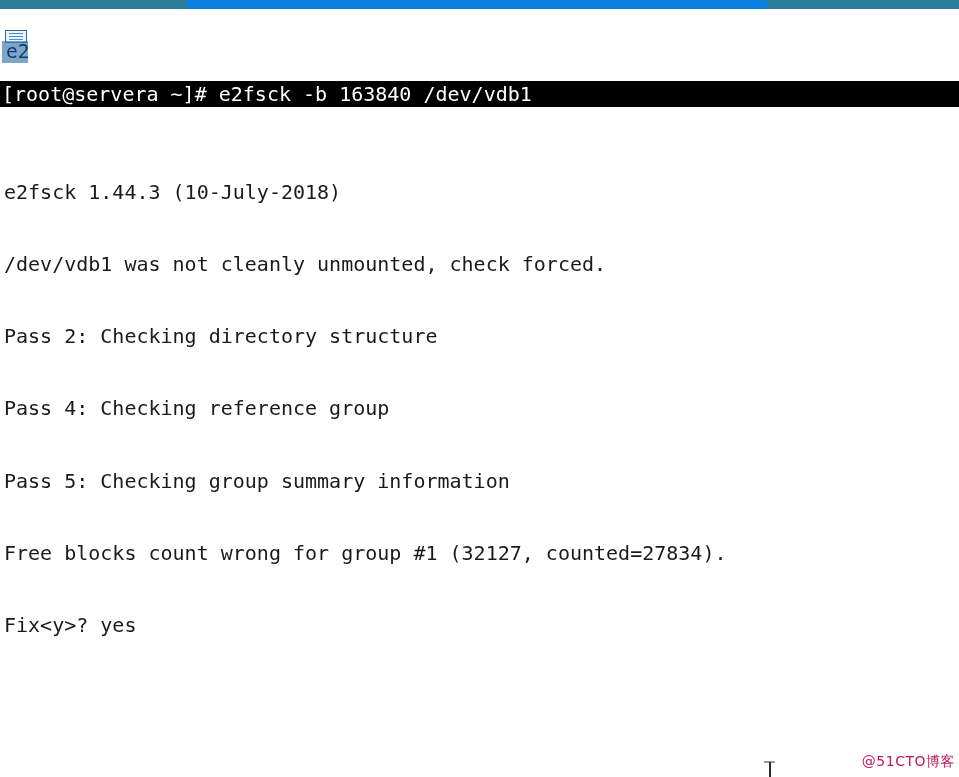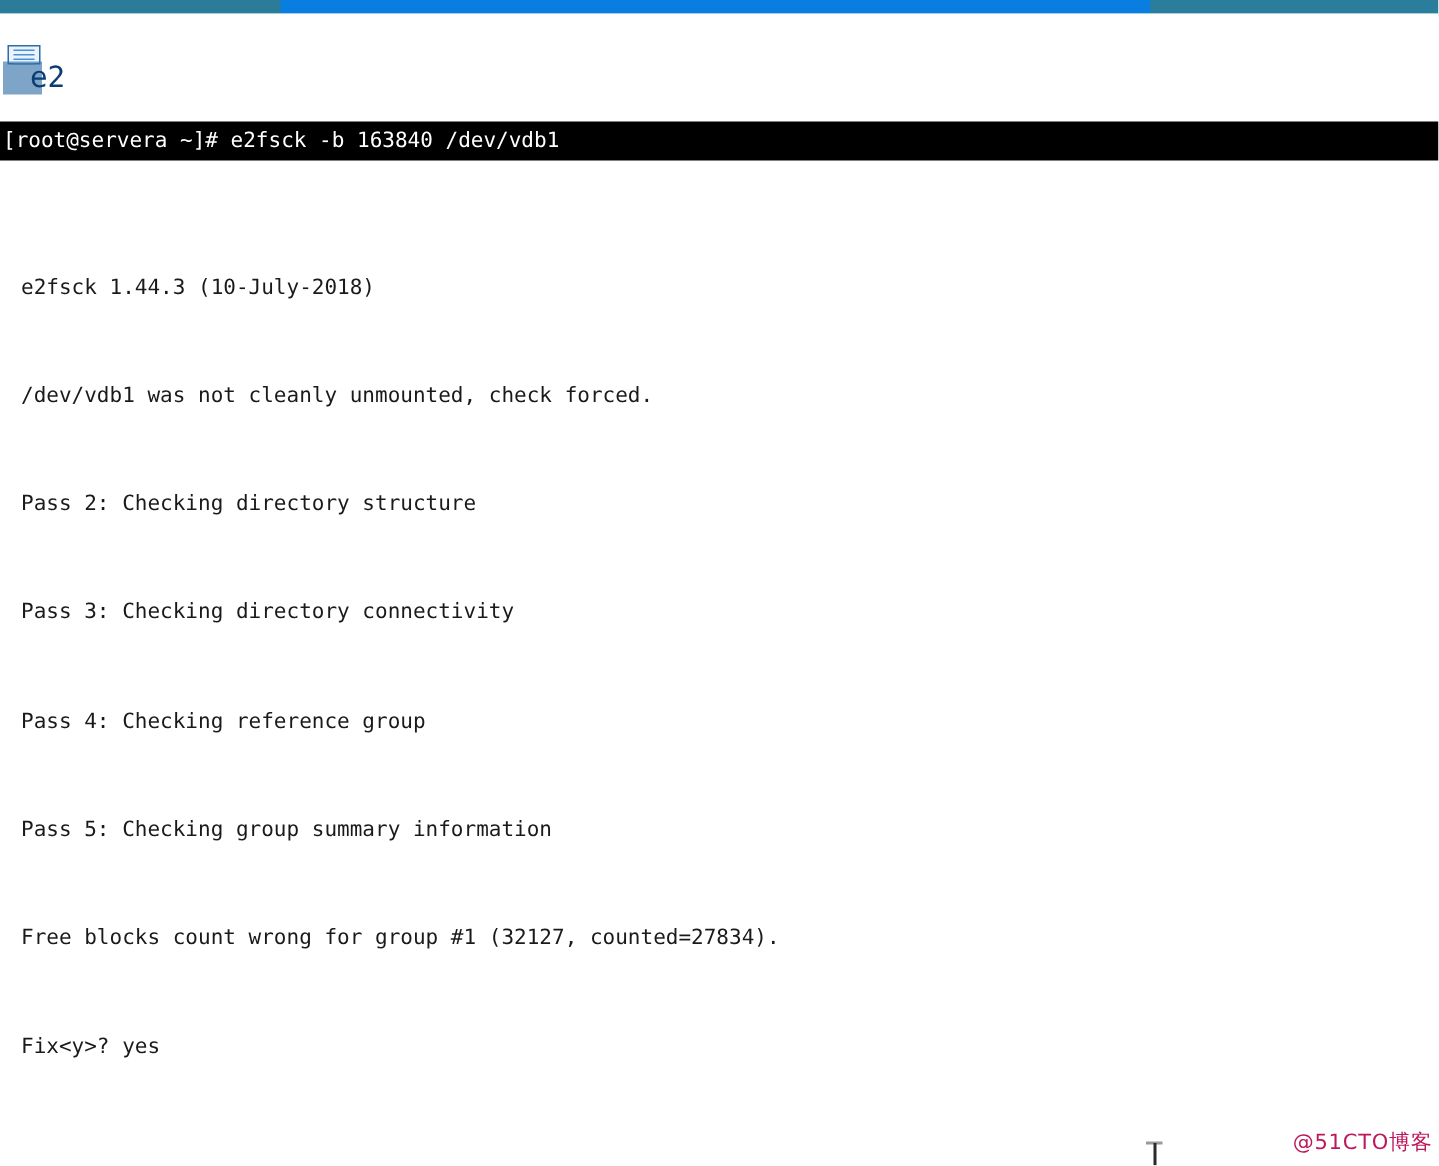--- a/index.html
+++ b/index.html
@@ -48,28 +48,28 @@
 
   
   .terminal {
     position: absolute;
     left: 0;
     top: 9px;
     width: 959px;
     height: 768px;
     background: #ffffff;
     color: #1a1a1a;
-    font-size: 14px;
+    font-size: 20px;
     line-height: 24.1px;
     letter-spacing: 0px;
     white-space: pre;
   }
   .tline {
     height: 24.1px;
-    padding-left: 14px;
+    padding-left: 4px;
     white-space: pre;
     overflow: hidden;
   }
   
   .tline.inverted {
     background: #000000;
     color: #ffffff;
     padding-left: 2px;
     height: 26px;
     line-height: 26px;
@@ -102,21 +102,21 @@
   }
   .file-icon-overlay .sel {
     position: absolute;
     left: 0; top: 11px;
     width: 26px; height: 22px;
     background: #2f6ea5;
     opacity: 0.62;
   }
   .file-icon-overlay .glyph {
     position: absolute;
-    left: 18px; top: 11px;
+    left: 4px; top: 11px;
     width: 26px;
     height: 22px;
     color: #0b3d73;
     font-size: 19.5px;
     line-height: 22px;
     font-family: "DejaVu Sans Mono", "Liberation Mono", monospace;
   }
 
   
   .ibeam {
@@ -163,21 +163,20 @@
     <div class="tab-rest"></div>
   </div>
 
   <div class="terminal">
 
     <div class="tline inverted">[root@servera ~]# e2fsck -b 163840 /dev/vdb1</div>
 
     <div class="tline">e2fsck 1.44.3 (10-July-2018)</div>
     <div class="tline">/dev/vdb1 was not cleanly unmounted, check forced.</div>
     <div class="tline">Pass 2: Checking directory structure</div>
-    <div class="tline">Pass 3: Checking directory connectivity</div>
     <div class="tline">Pass 4: Checking reference group</div>
     <div class="tline">Pass 5: Checking group summary information</div>
     <div class="tline">Free blocks count wrong for group #1 (32127, counted=27834).</div>
     <div class="tline">Fix&lt;y&gt;? yes</div>
     
     
     
     
     
     

